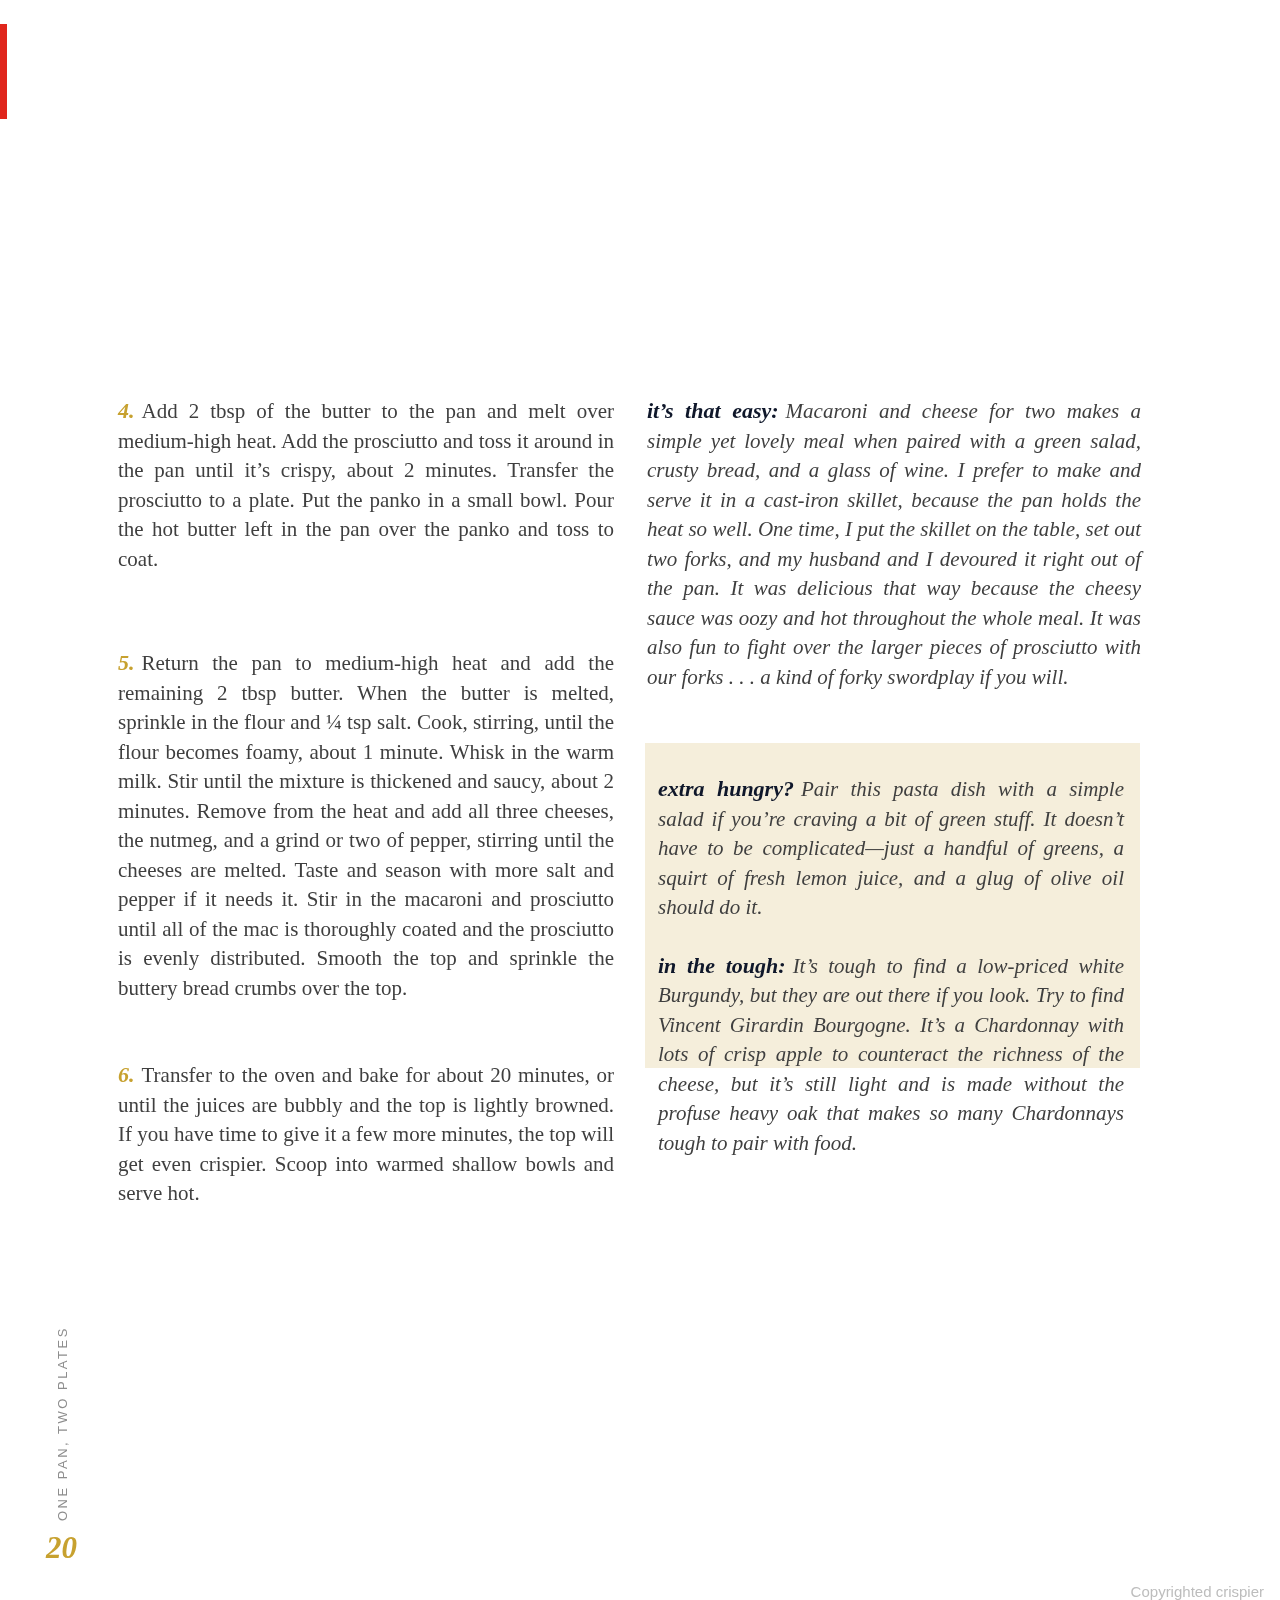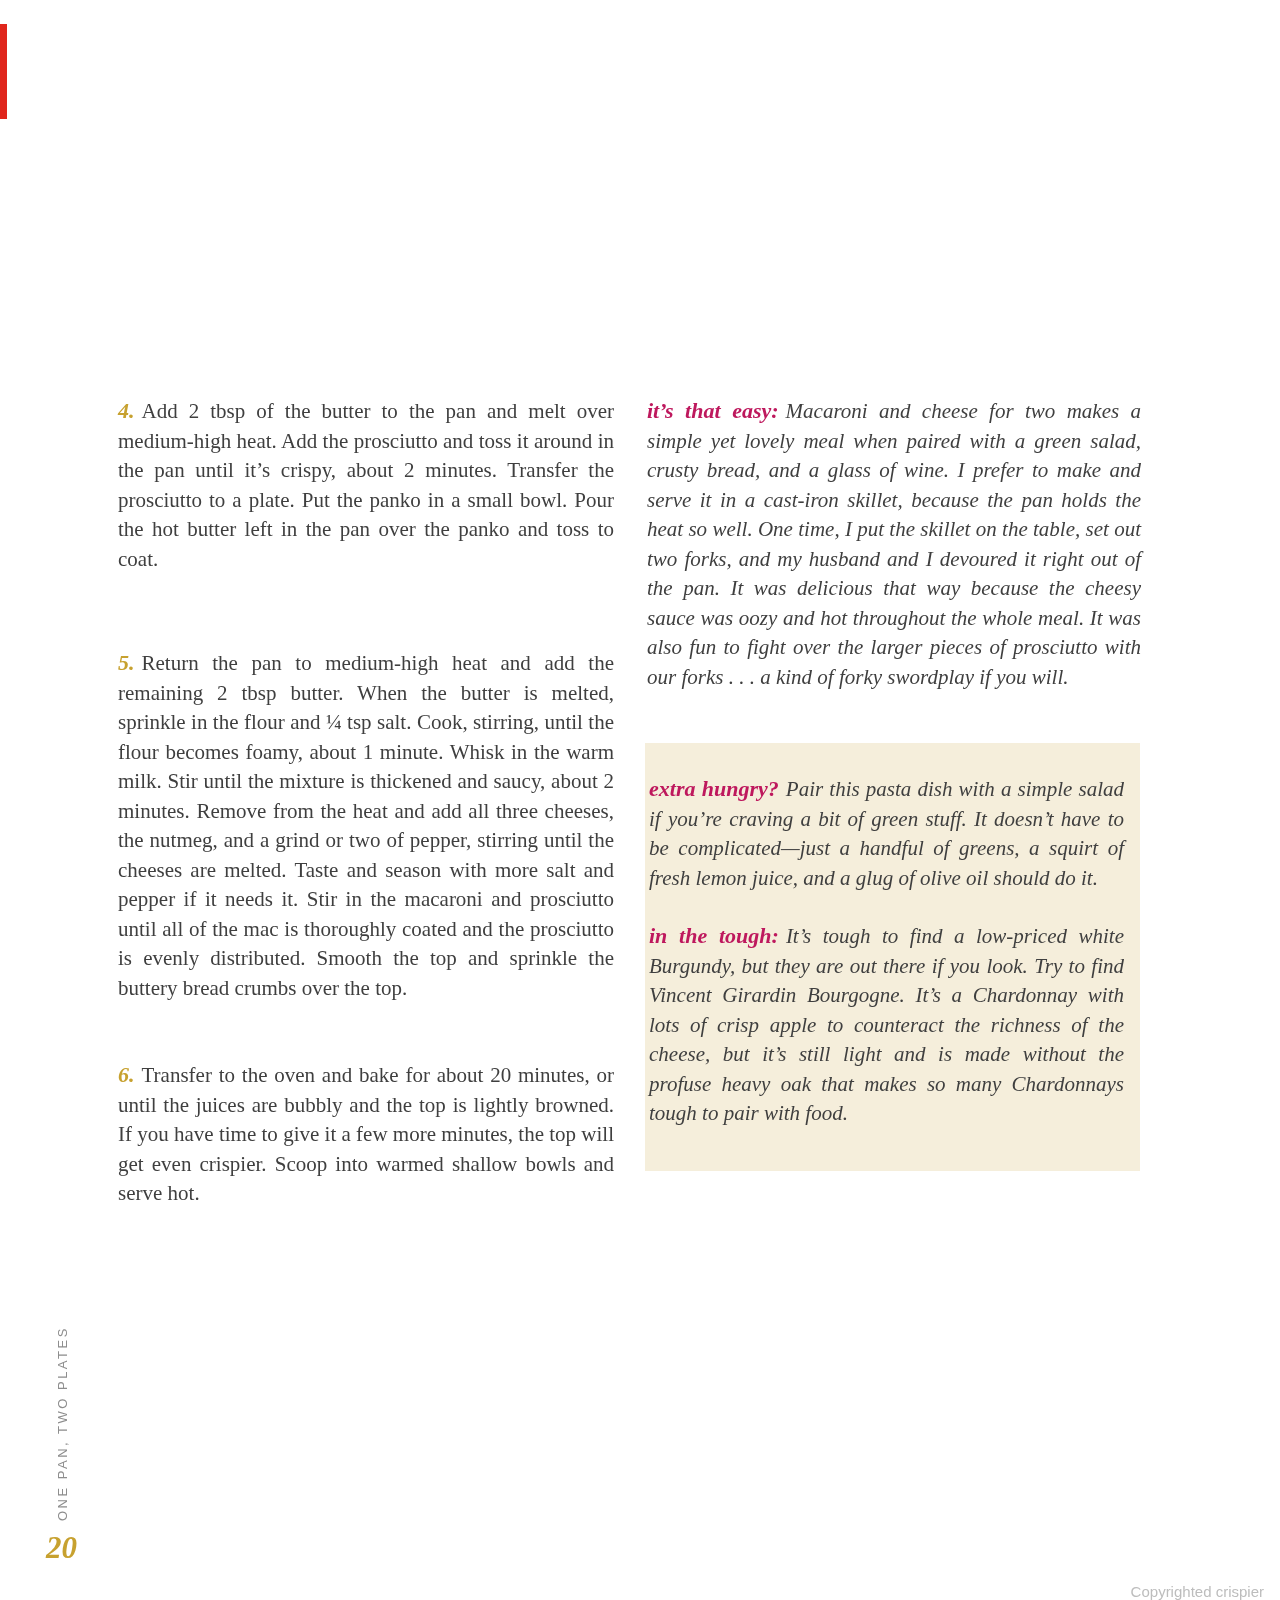--- a/index.html
+++ b/index.html
@@ -36,31 +36,31 @@
   }
   .note {
     font-size: 21px;
     line-height: 29.5px;
     text-align: justify;
     font-style: italic;
   }
   .note-head {
     font-weight: bold;
     font-style: italic;
-    color: #be185d;
+    color: #0f172a;
     font-size: 22px;
     padding-right: 7px;
   }
   .callout-box {
     position: absolute;
     left: 645px; top: 719px;
-    width: 495px; height: 428px;
+    width: 495px; height: 325px;
     box-sizing: border-box;
     background: #f5eedb;
-    padding: 31px 16px 17px 4px;
+    padding: 31px 16px 17px 13px;
     font-family: Liberation Serif, serif;
   }
   .callout-box .note + .note { margin-top: 28px; }
 
   .vertical-title {
     position: absolute;
     left: 55px; top: 1497px;
     transform: rotate(-90deg);
     transform-origin: 0 0;
     white-space: nowrap;

